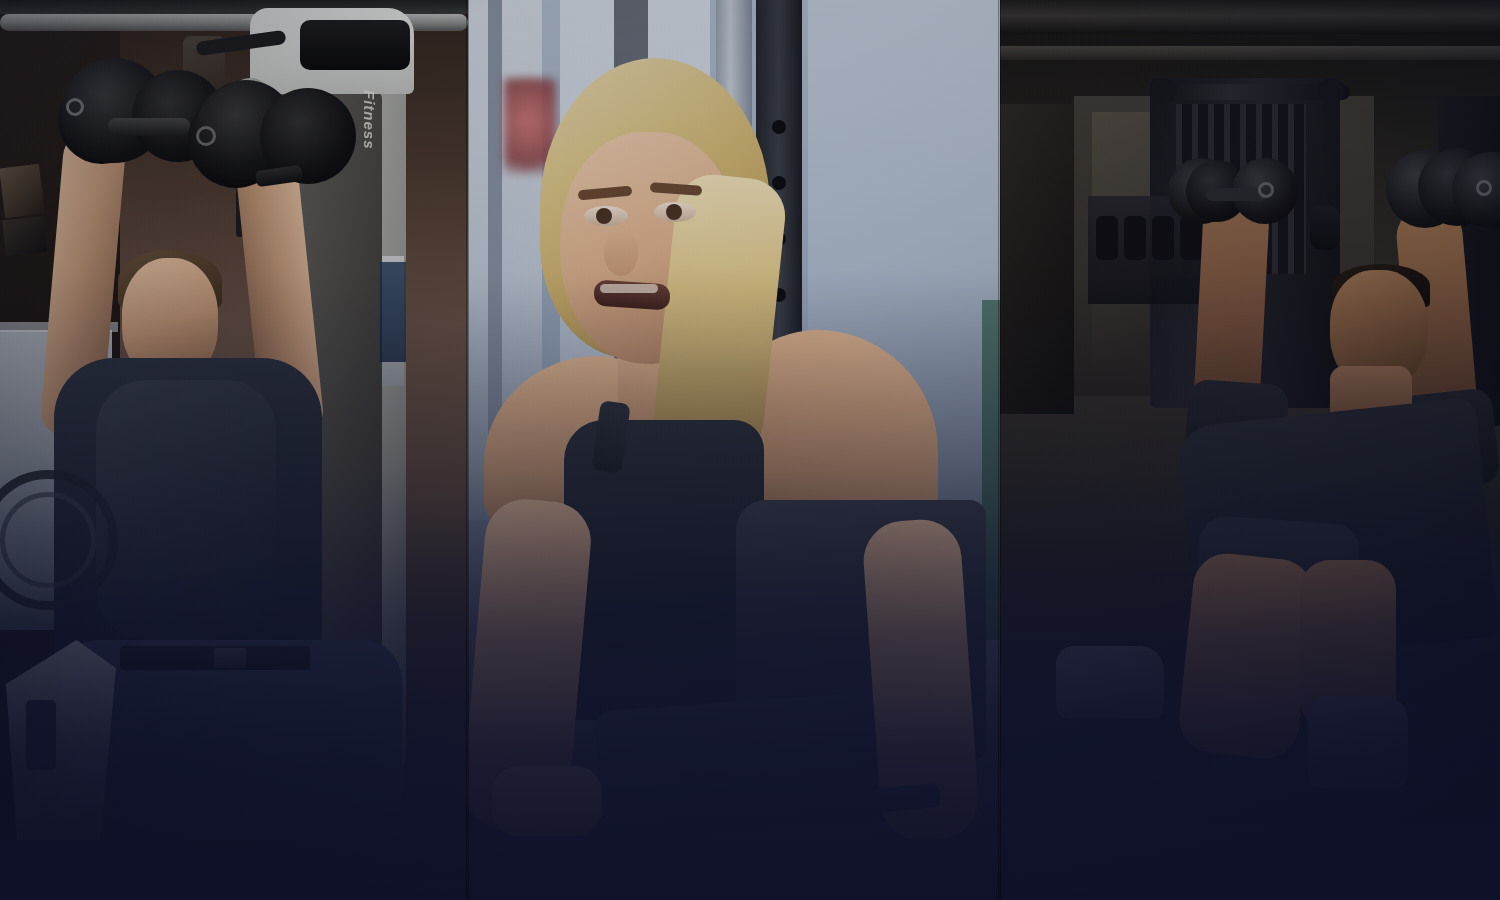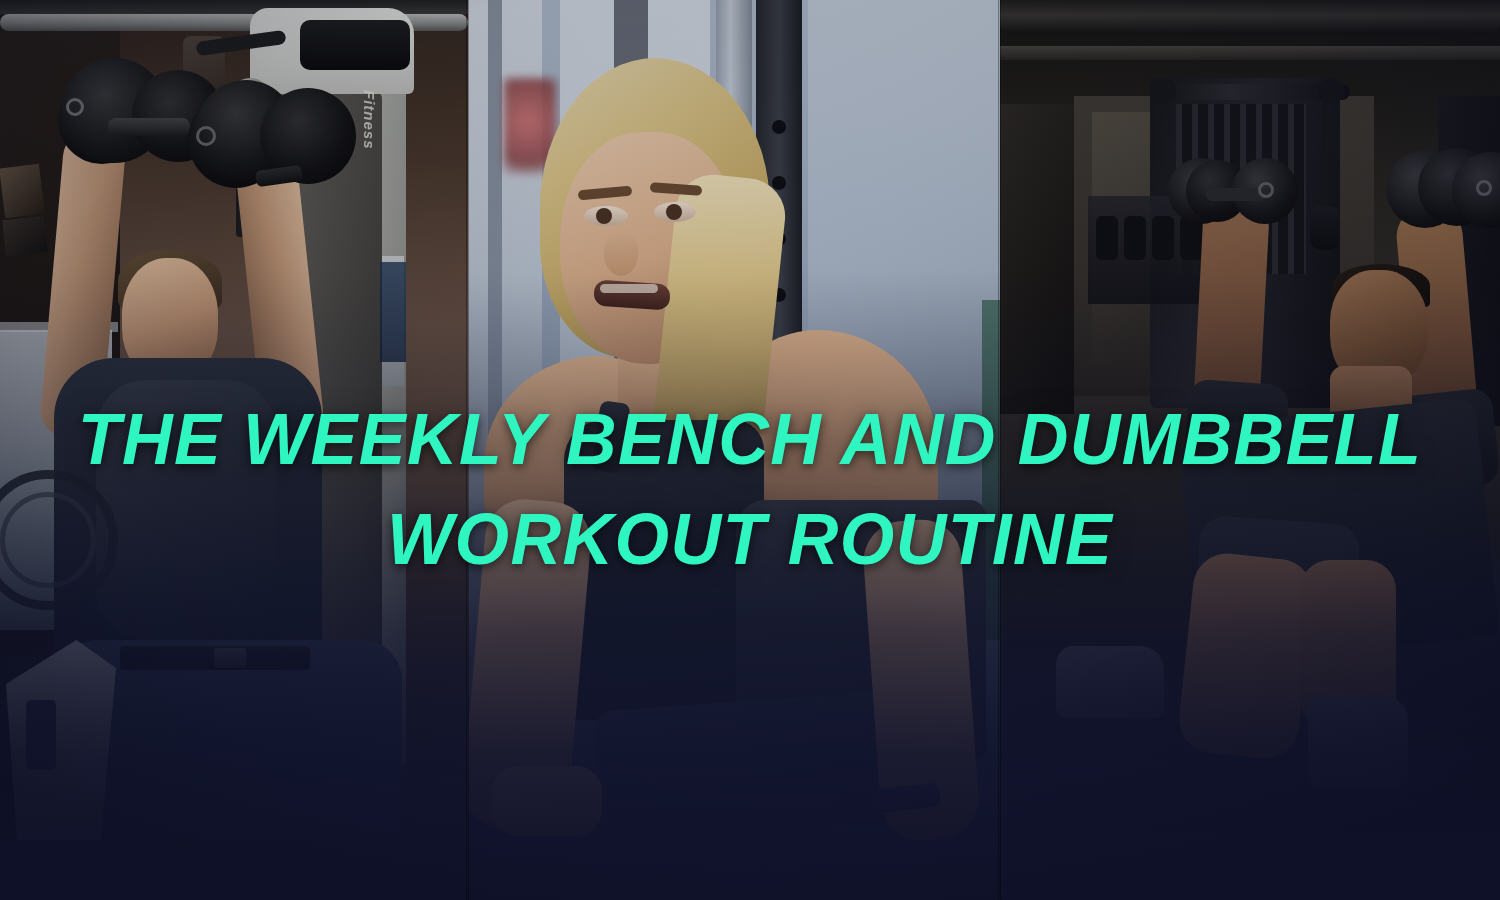--- a/index.html
+++ b/index.html
@@ -442,18 +442,14 @@
       <div class="R-shoeR"></div>
     </div>
 
   </div>
 
   <div class="grade"></div>
   <div class="grade2"></div>
   <div class="seam seam-a"></div>
   <div class="seam seam-b"></div>
 
-  <div class="title-wrap">
-    <span class="tline tline1" style="color: rgb(47, 245, 192);">THE WEEKLY BENCH AND DUMBBELL</span>
-    <span class="tline tline2" style="color: rgb(47, 245, 192);">WORKOUT ROUTINE</span>
-  </div>
 
 </div>
 
 </body></html>

